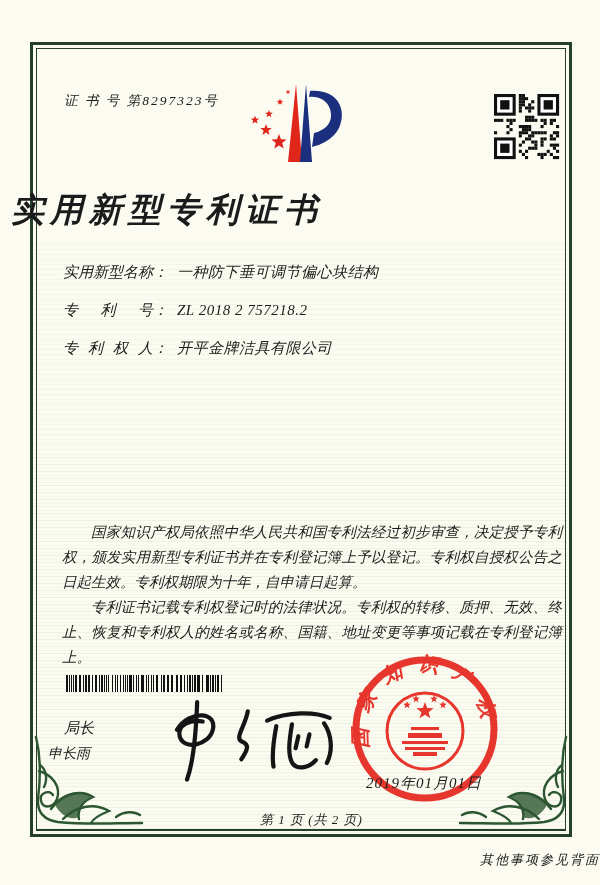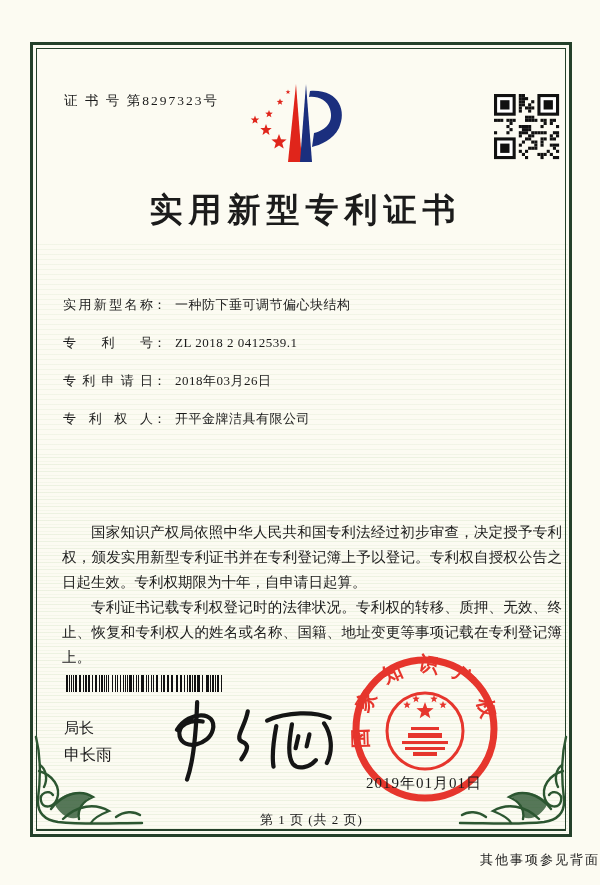--- a/index.html
+++ b/index.html
@@ -1,19 +1,19 @@
 <!DOCTYPE html>
 <html style="--border_green: #24402a; --flourish_green: #2c5631; --seal_red: #e5261d; --logo_red: #e0251b; --logo_blue: #1b2f7e; --text_black: #1b1b1b;"><head>
 <meta charset="utf-8">
 <style>
   html,body{margin:0;padding:0;}
   .page{
     position:relative;width:600px;height:885px;margin:0 auto;
     background:#fcfbf2;overflow:hidden;
-    font-family:"Liberation Serif","DejaVu Serif",serif;color:#1b1b1b;
+    font-family:"Liberation Serif","DejaVu Serif",serif;color:#1b1b1b;font-style:italic;
   }
   
   .frame{position:absolute;left:30px;top:42px;right:28px;bottom:48px;
     border:3px solid var(--border_green);}
   .frame-inner{position:absolute;inset:3px;border:1px solid var(--border_green);
     border-bottom-width:2px;}
   
   .waves{position:absolute;left:34px;right:32px;top:455px;bottom:52px;
     background:repeating-linear-gradient(180deg,
       rgba(150,190,130,0) 0 2px, rgba(150,190,130,.28) 2px 3px,
@@ -21,37 +21,37 @@
     opacity:.55;pointer-events:none;}
   .waves2{position:absolute;left:34px;right:32px;top:240px;height:215px;
     background:repeating-linear-gradient(180deg,
       rgba(150,190,130,0) 0 4px, rgba(150,190,130,.10) 4px 5px);
     pointer-events:none;}
 
   .cert-no{position:absolute;left:64px;top:92px;font-size:13.5px;letter-spacing:2px;}
   .logo{position:absolute;left:246px;top:82px;width:105px;height:85px;}
   .qr{position:absolute;left:492px;top:92px;width:70px;height:70px;}
 
-  .title{position:absolute;left:0;right:0;top:188px;text-align:center;
+  .title{position:absolute;left:0;right:0;top:188px;text-align:left;
     font-size:33px;font-weight:bold;letter-spacing:6px;padding-left:11px;}
 
-  .fields{position:absolute;left:63px;top:265px;right:40px;font-size:13px;margin-top:32px;}
+  .fields{position:absolute;left:63px;top:265px;right:40px;font-size:15px;}
   .frow{margin-bottom:23px;line-height:15px;white-space:nowrap;}
   .flabel{display:inline-block;width:90px;text-align:justify;text-align-last:justify;vertical-align:top;}
   .fvalue{margin-left:9px;letter-spacing:.5px;}
   .fgroup2{margin-left:37px;}
 
   .body-text{position:absolute;left:62px;right:38px;top:520px;
     font-size:14.5px;line-height:25px;text-align:justify;}
   .body-text p{margin:0;text-indent:2em;}
 
   .barcode{position:absolute;left:66px;top:675px;width:158px;height:17px;}
   .sig-title{position:absolute;left:64px;top:719px;font-size:15px;
     font-family:"Liberation Sans","DejaVu Sans",sans-serif;text-align:center;}
-  .sig-name{position:absolute;left:64px;top:745px;font-size:16px;
+  .sig-name{position:absolute;left:48px;top:745px;font-size:14px;
     font-family:"Liberation Sans","DejaVu Sans",sans-serif;}
   .signature{position:absolute;left:150px;top:693px;width:190px;height:92px;}
 
   .seal{position:absolute;left:345px;top:649px;width:160px;height:160px;opacity:.92;}
   .seal-date{position:absolute;left:366px;top:774px;font-size:15px;letter-spacing:1px;}
 
   .flourish{position:absolute;width:112px;height:92px;top:733px;}
   .flourish.fl{left:32px;}
   .flourish.fr{right:30px;transform:scaleX(-1);}
 
@@ -195,24 +195,21 @@
       <rect x="8.2" y="51.6" width="9.3" height="9.3" fill="#111"></rect>
     </svg>
 
   <div class="title">实用新型专利证书</div>
 
   <div class="fields">
     <div class="frow">
       <span class="flabel">实用新型名称</span><span>：</span><span class="fvalue">一种防下垂可调节偏心块结构</span>
     </div>
     <div class="frow">
-      <span class="flabel">专利号</span><span>：</span><span class="fvalue">ZL 2018 2 0412539.1</span>
-    </div>
-    <div class="frow">
-      <span class="flabel">专利申请日</span><span>：</span><span class="fvalue">2018年03月26日</span>
+      <span class="flabel">专利号</span><span>：</span><span class="fvalue">ZL 2018 2 757218.2</span>
     </div>
     <div class="frow">
       <span class="flabel">专利权人</span><span>：</span><span class="fvalue">开平金牌洁具有限公司</span>
     </div>
   </div>
 
   <div class="body-text">
     <p>国家知识产权局依照中华人民共和国专利法经过初步审查，决定授予专利权，颁发实用新型专利证书并在专利登记簿上予以登记。专利权自授权公告之日起生效。专利权期限为十年，自申请日起算。</p>
     <p>专利证书记载专利权登记时的法律状况。专利权的转移、质押、无效、终止、恢复和专利权人的姓名或名称、国籍、地址变更等事项记载在专利登记簿上。</p>
   </div>

